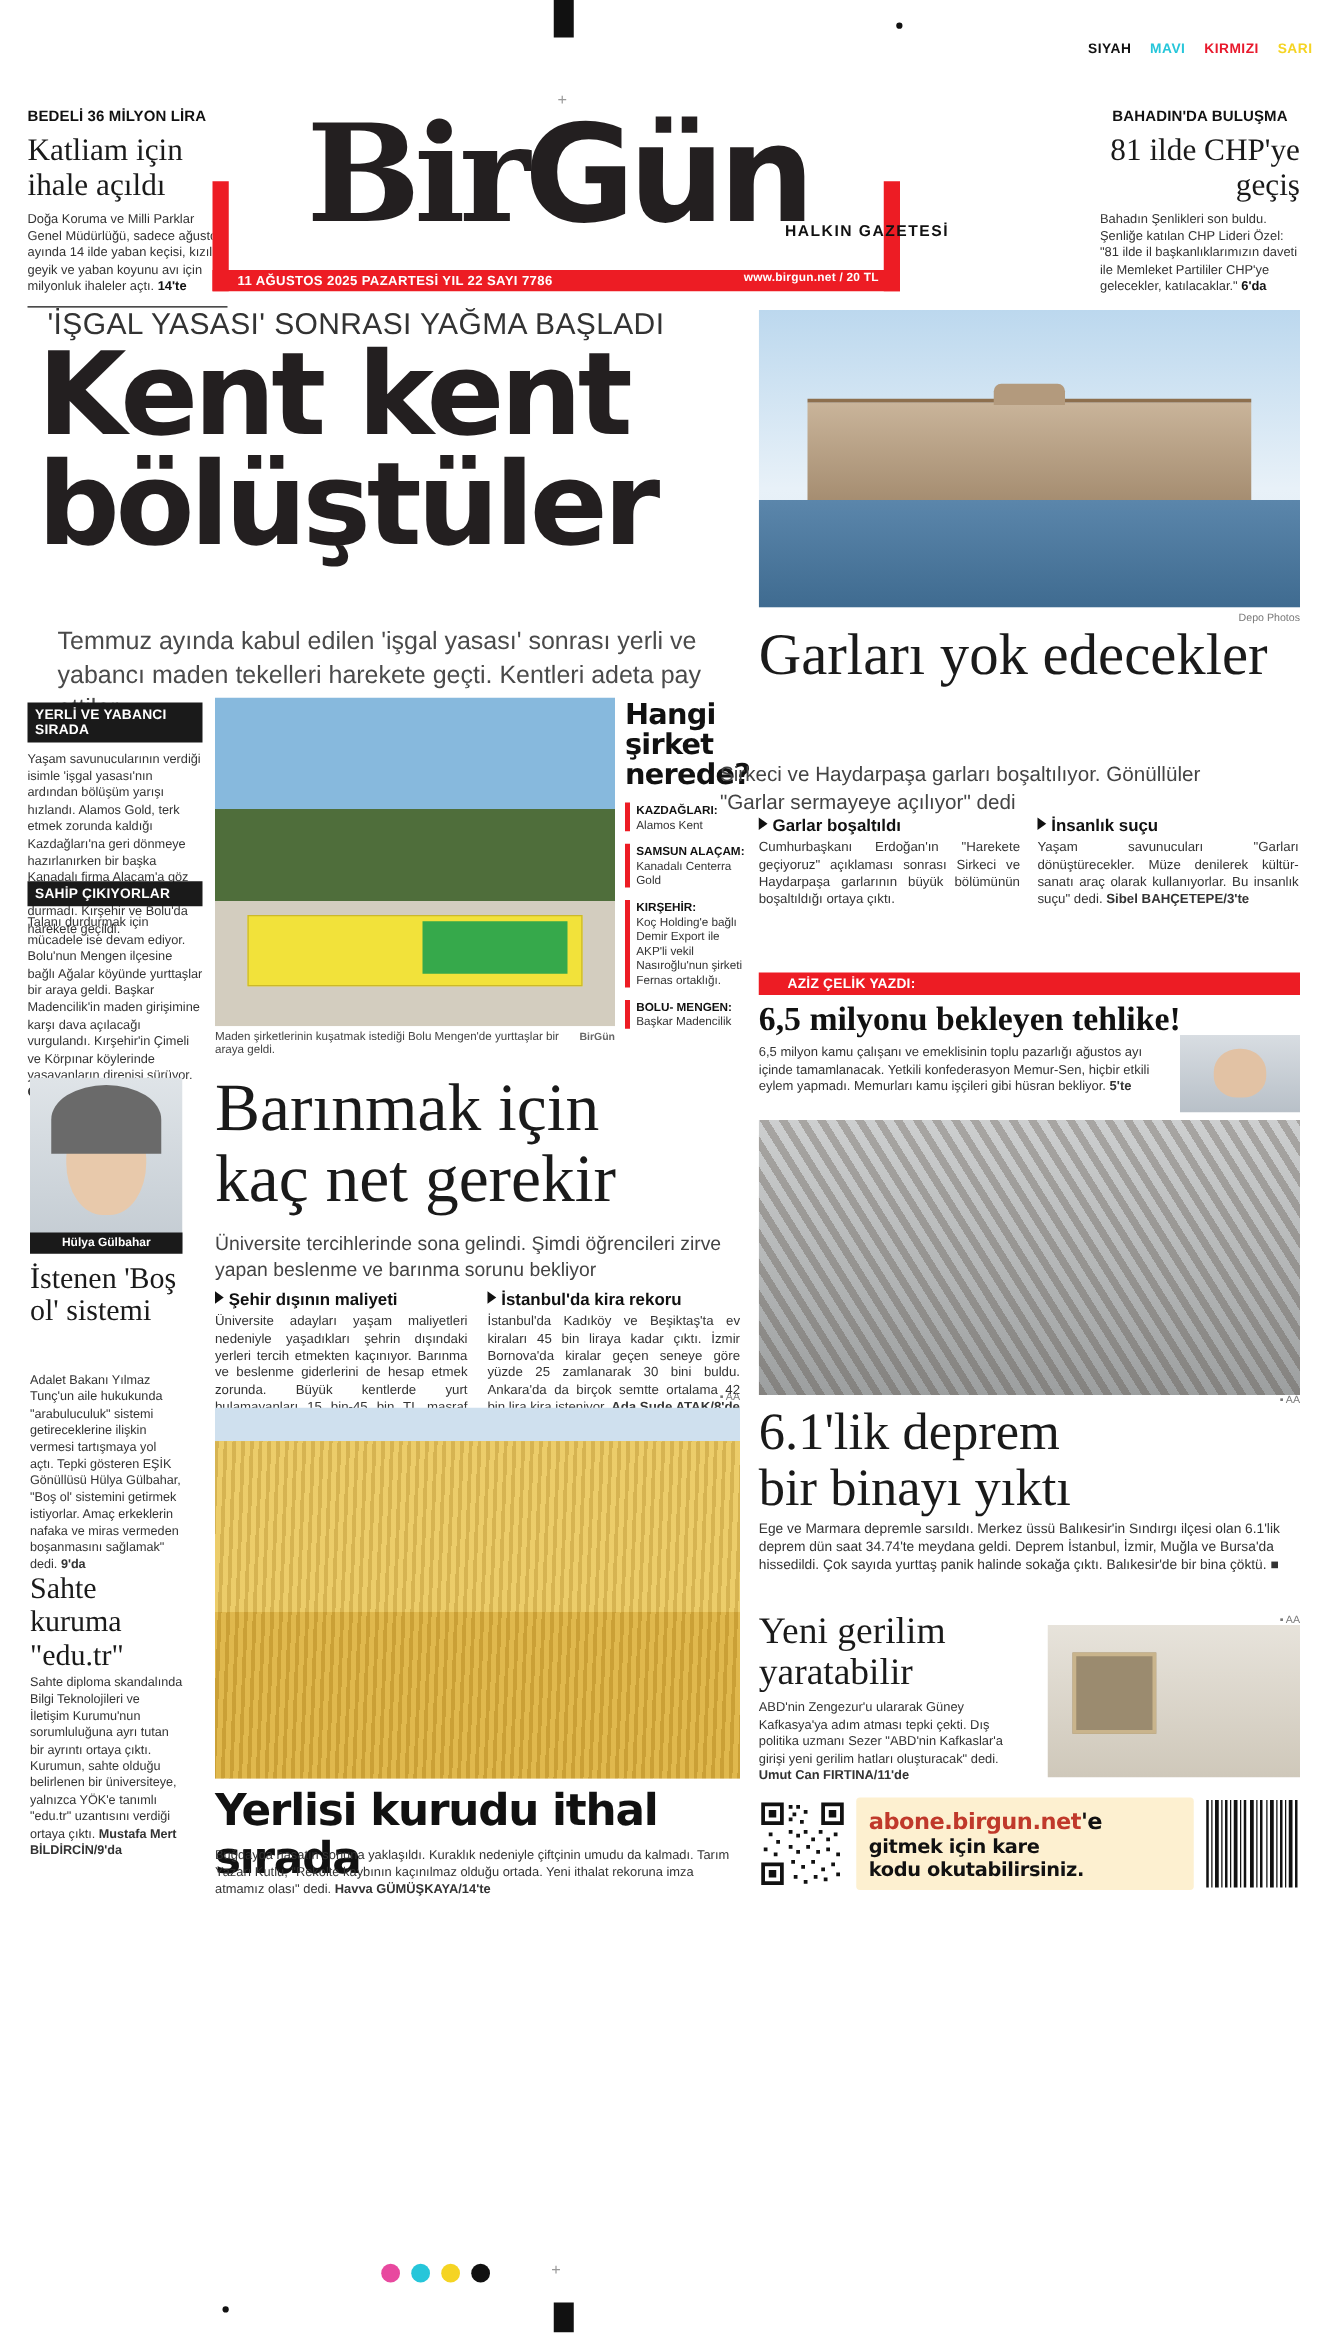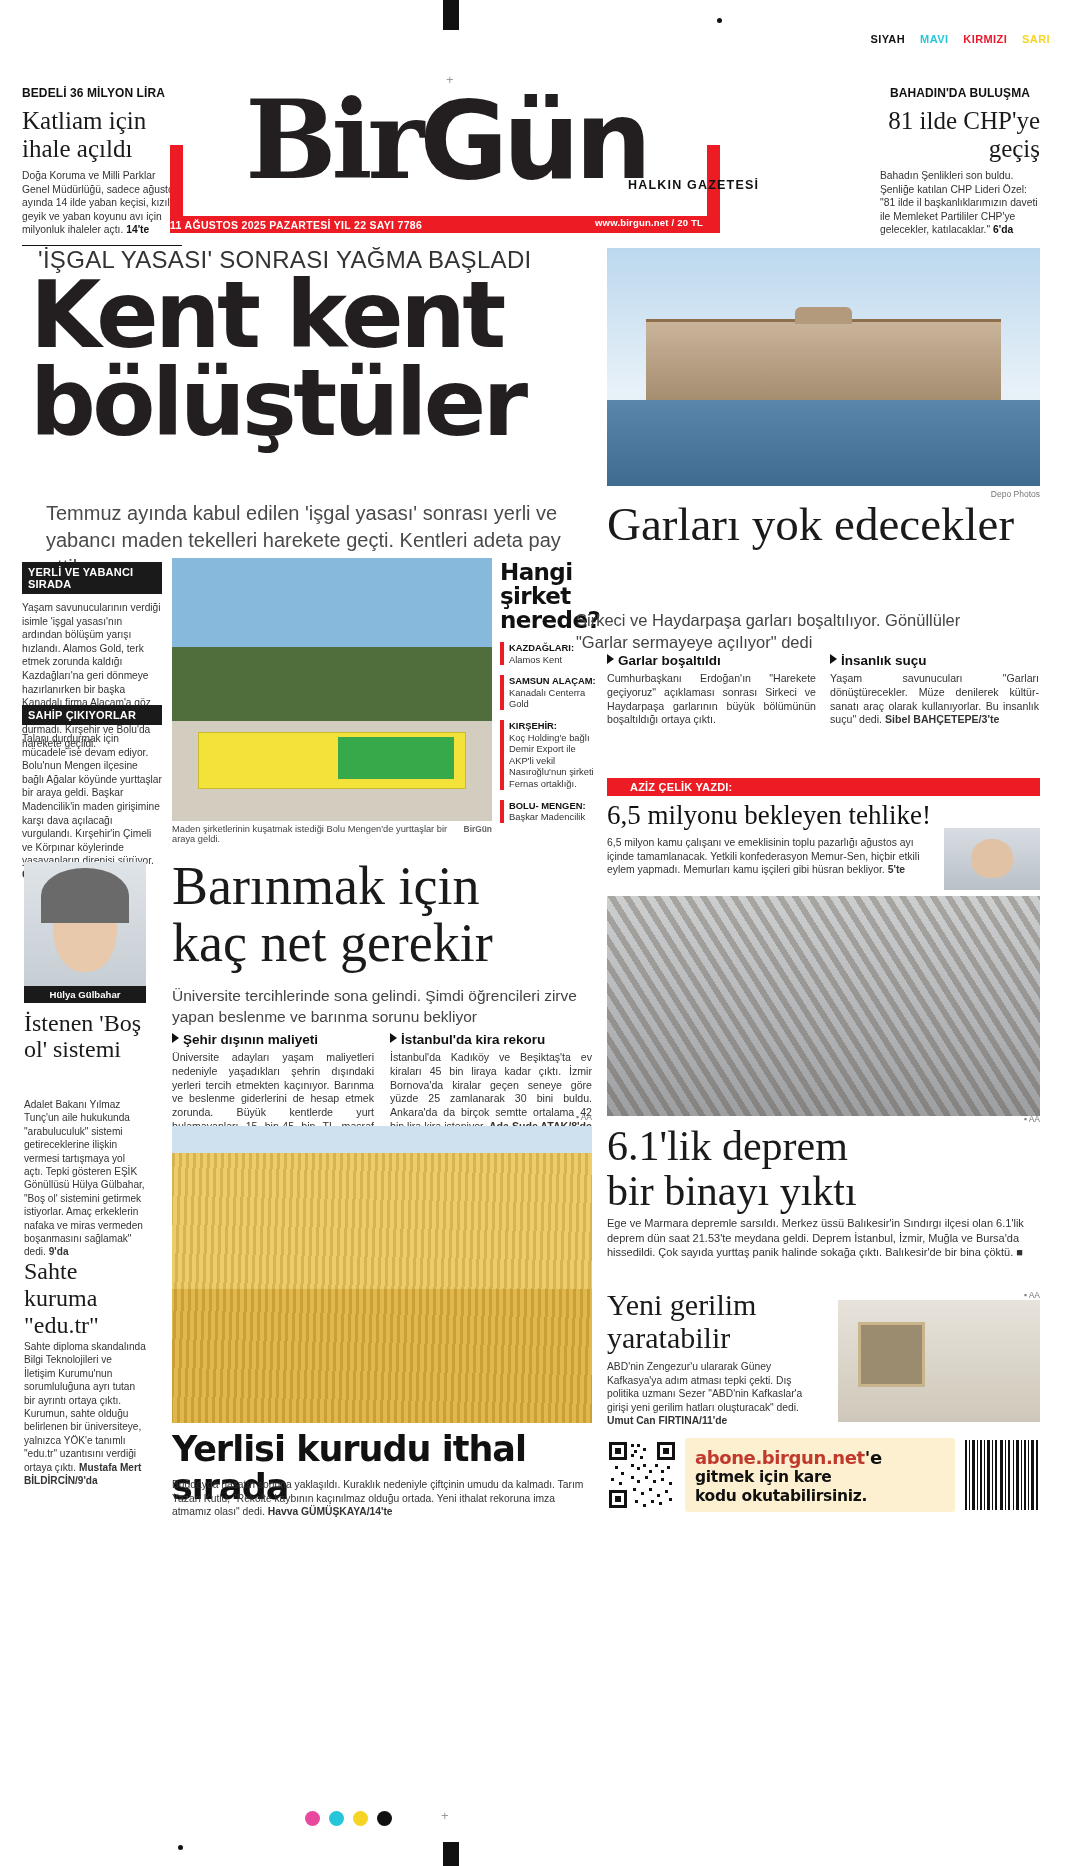--- a/index.html
+++ b/index.html
@@ -26,21 +26,21 @@
   .flagbox { position:absolute; left:170px; top:63px; width:550px; height:88px;
              border-left:13px solid #ed1c24; border-right:13px solid #ed1c24; background:#fff; }
   .logo { position:absolute; left:176px; top:2px; width:540px; height:130px;
           font-family:"DejaVu Sans", sans-serif; font-weight:bold; font-size:108px;
           line-height:112px; letter-spacing:-5px; color:#231f20; text-align:center; }
   .logo .lg-light { font-family:"DejaVu Serif", serif; font-weight:bold; }
   .halkin { position:absolute; left:628px; top:96px; font-size:12.5px; font-weight:bold;
             letter-spacing:1.2px; color:#111; }
   .datestrip { position:absolute; left:170px; top:134px; width:550px; height:17px;
                background:#ed1c24; color:#fff; font-size:10.5px; font-weight:bold;
-               letter-spacing:.3px; display:flex; align-items:center; padding-left:0; }
+               letter-spacing:.3px; display:flex; align-items:center; padding-left:20px; }
   .weburl { position:absolute; left:595px; top:135px; font-size:9.5px; font-weight:bold;
             color:#fff; letter-spacing:.2px; }
 
   
   .teaser { position:absolute; width:160px; }
   .teaser .t-kicker { font-size:12px; font-weight:bold; letter-spacing:.1px; color:#111;
                       padding-bottom:3px; }
   .teaser .t-head { font-family:"Liberation Serif", serif; font-size:25px; line-height:28px;
                     color:#1a1a1a; padding:4px 0 6px; }
   .teaser .t-body { font-size:10.3px; line-height:13.6px; color:#333; }
@@ -73,21 +73,21 @@
   .tri { display:inline-block; width:0;height:0; border-left:7px solid #111;
          border-top:5px solid transparent; border-bottom:5px solid transparent;
          margin-right:4px; vertical-align:1px; }
   .colbody { font-size:10.6px; line-height:13.8px; color:#333; text-align:justify; }
 
   
   .azizbar { position:absolute; left:607px; top:778px; width:433px; height:18px;
              background:#ed1c24; color:#fff; font-size:11px; font-weight:bold;
              display:flex; align-items:center; padding-left:23px; letter-spacing:.2px; }
   .aziz-head { position:absolute; left:607px; top:800px; width:433px;
-               font-family:"Liberation Serif", serif; font-weight:normal;
+               font-family:"Liberation Serif", serif; font-weight:bold;
                font-size:27px; line-height:30px; color:#111; }
   .aziz-body { position:absolute; left:607px; top:836px; width:330px;
                font-size:10.4px; line-height:13.6px; color:#333; }
   .aziz-portrait { position:absolute; left:944px; top:828px; width:96px; height:62px;
                    overflow:hidden; }
 
   
   .blackbar { background:#1a1a1a; color:#fff; font-size:11px; font-weight:bold;
               padding:4px 6px; letter-spacing:.2px; }
   .sidecol { position:absolute; left:22px; width:140px; }
@@ -387,21 +387,21 @@
   <div class="deprem-photo">
     <div class="ph">
         <div class="rubble"></div>
       </div>
   </div>
   <div class="credit" style="position:absolute; left:607px; top:1112px; width:433px;">▪ <span>AA</span></div>
   <div class="deprem-head">
     <div>6.1'lik deprem</div>
     <div>bir binayı yıktı</div>
   </div>
-  <div class="deprem-body"><span>Ege ve Marmara depremle sarsıldı. Merkez üssü Balıkesir'in Sındırgı ilçesi olan 6.1'lik deprem dün saat 21.53'te meydana geldi. Deprem İstanbul, İzmir, Muğla ve Bursa'da hissedildi. Çok sayıda yurttaş panik halinde sokağa çıktı. Balıkesir'de bir bina çöktü.</span> ■</div>
+  <div class="deprem-body"><span>Ege ve Marmara depremle sarsıldı. Merkez üssü Balıkesir'in Sındırgı ilçesi olan 6.1'lik deprem dün saat 34.74'te meydana geldi. Deprem İstanbul, İzmir, Muğla ve Bursa'da hissedildi. Çok sayıda yurttaş panik halinde sokağa çıktı. Balıkesir'de bir bina çöktü.</span> ■</div>
 
   <div class="credit" style="position:absolute; left:838px; top:1288px; width:202px;">▪ <span>AA</span></div>
   <div class="yeni-head">Yeni gerilim yaratabilir</div>
   <div class="yeni-body"><span>ABD'nin Zengezur'u ulararak Güney Kafkasya'ya adım atması tepki çekti. Dış politika uzmanı Sezer "ABD'nin Kafkaslar'a girişi yeni gerilim hatları oluşturacak" dedi.</span> <b>Umut Can FIRTINA/11'de</b></div>
   <div class="yeni-photo">
     <div class="ph">
         <div class="room"></div>
       </div>
   </div>
 

